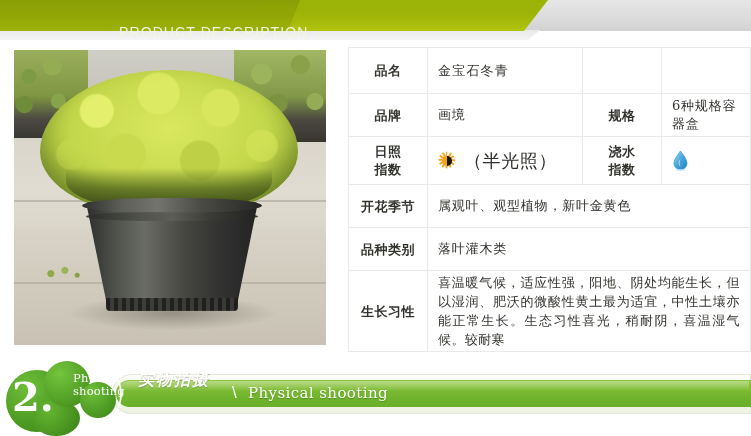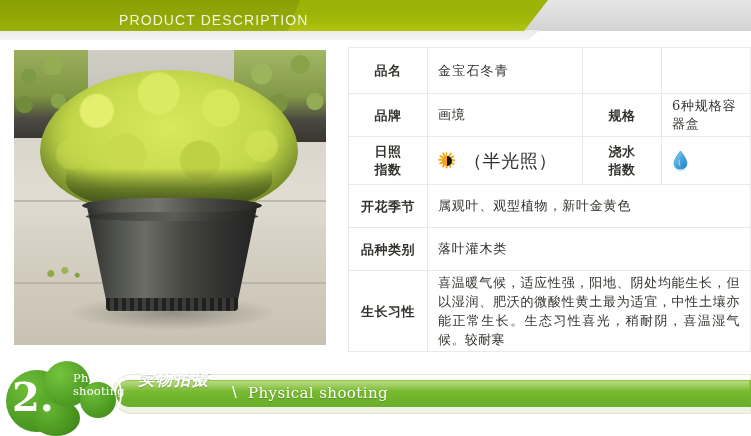--- a/index.html
+++ b/index.html
@@ -33,21 +33,21 @@
     clip-path:polygon(0 0, 300px 0, 288px 31px, 0 31px);
   }
   .header-title-cn{
     position:absolute;left:16px;top:3px;
     font-size:20px;font-weight:bold;color:#ffffff;
     letter-spacing:1px;line-height:25px;
     font-family:"DejaVu Sans","Liberation Sans",sans-serif;
     text-shadow:0 1px 1px rgba(0,0,0,.25);
   }
   .header-title-en{
-    position:absolute;left:119px;top:12px;
+    position:absolute;left:119px;top:24px;
     font-size:14px;color:#f2f5e2;letter-spacing:1.1px;
     line-height:17px;font-weight:normal;
   }
 
   
   .photo{
     position:absolute;left:14px;top:50px;width:312px;height:295px;
     overflow:hidden;background:#cfc9bd;
   }
   .ph-bg{position:absolute;inset:0;

